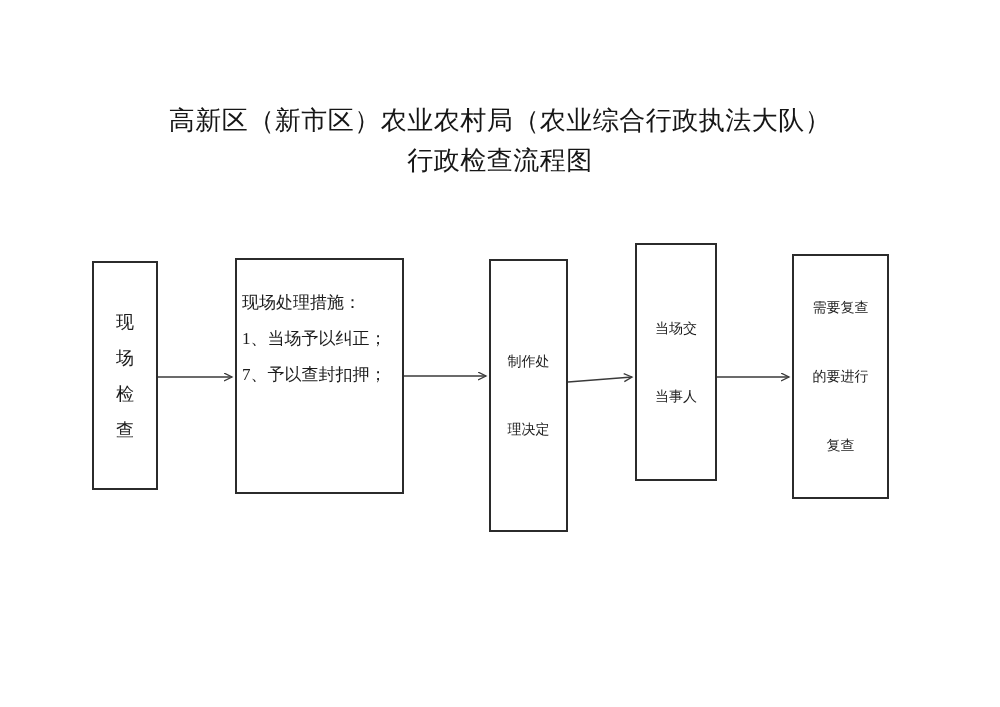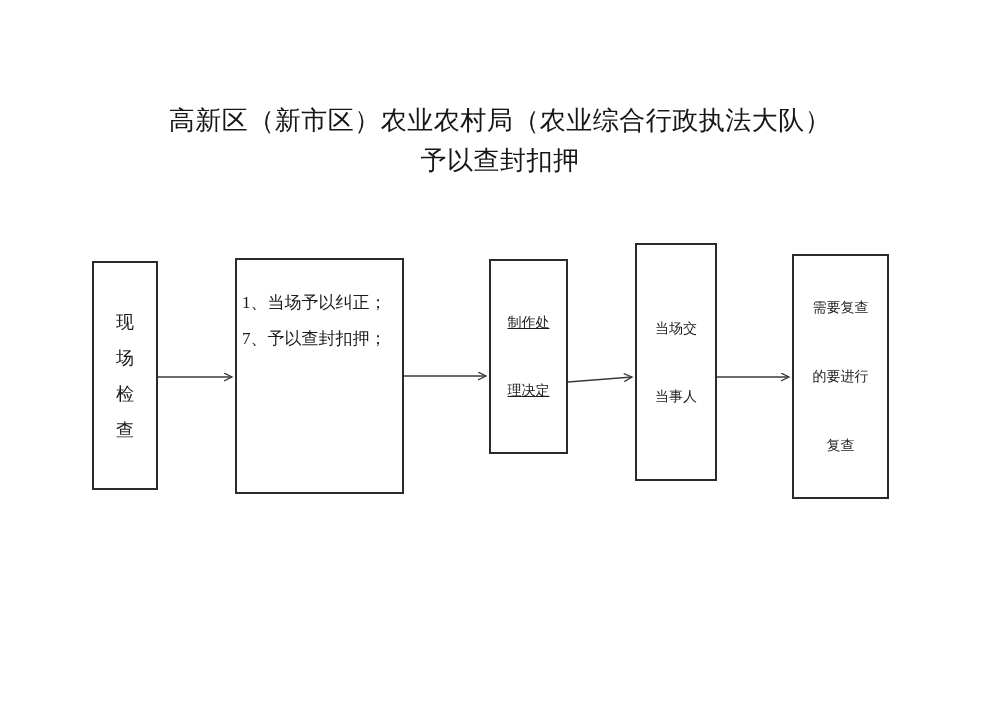--- a/index.html
+++ b/index.html
@@ -71,33 +71,33 @@
     justify-content: center;
     text-align: center;
     font-size: 14px;
     gap: 31px;
   }
   .node-center .cline {
     height: 37px;
     line-height: 37px;
     white-space: nowrap;
   }
-  .node-decision { left: 489px; top: 259px; width: 79px; height: 195px; text-decoration: underline; }
+  .node-decision { left: 489px; top: 259px; width: 79px; height: 273px; }
   .node-deliver  { left: 635px; top: 243px; width: 82px; height: 238px; }
   .node-recheck  { left: 792px; top: 254px; width: 97px; height: 245px; }
   .node-recheck .cline { height: 38px; line-height: 38px; }
 </style>
 </head>
 <body>
 
 <div class="page">
 
   <div class="title">
     <div>高新区（新市区）农业农村局（农业综合行政执法大队）</div>
-    <div>予以查封扣押</div>
+    <div>行政检查流程图</div>
   </div>
 
   <svg class="arrows" width="1000" height="707" viewBox="0 0 1000 707">
     <defs>
       <marker id="chev" markerWidth="11" markerHeight="11" refX="8.5" refY="4.5" orient="auto" markerUnits="userSpaceOnUse">
         <polyline points="0.5,0.5 8.5,4.5 0.5,8.5" fill="none" stroke="#3a3a3a" stroke-width="1.3"></polyline>
       </marker>
     </defs>
     <line x1="158" y1="377" x2="232" y2="377" stroke="#3a3a3a" stroke-width="1.4" marker-end="url(#chev)"></line>
     <line x1="404" y1="376" x2="486" y2="376" stroke="#3a3a3a" stroke-width="1.4" marker-end="url(#chev)"></line>
@@ -106,20 +106,21 @@
   </svg>
 
   <div class="node node-vertical">
     <div class="vchar">现</div>
     <div class="vchar">场</div>
     <div class="vchar">检</div>
     <div class="vchar">查</div>
   </div>
 
   <div class="node node-measures">
+    <div class="mline">现场处理措施：</div>
     <div class="mline">1、当场予以纠正；</div>
     <div class="mline">7、予以查封扣押；</div>
   </div>
 
   <div class="node node-center node-decision">
     <div class="cline">制作处</div>
     <div class="cline">理决定</div>
   </div>
 
   <div class="node node-center node-deliver">

